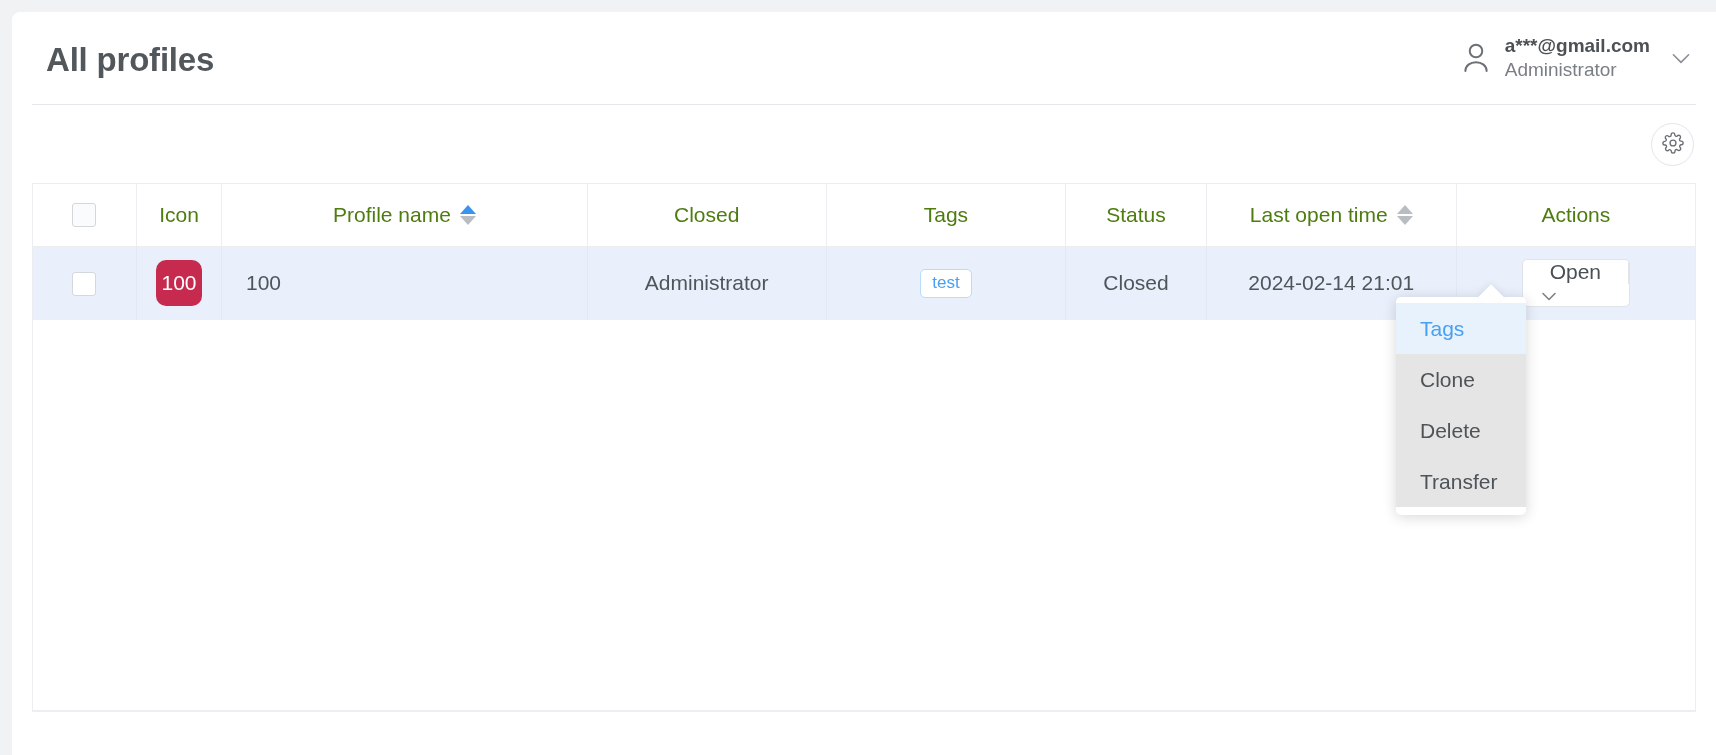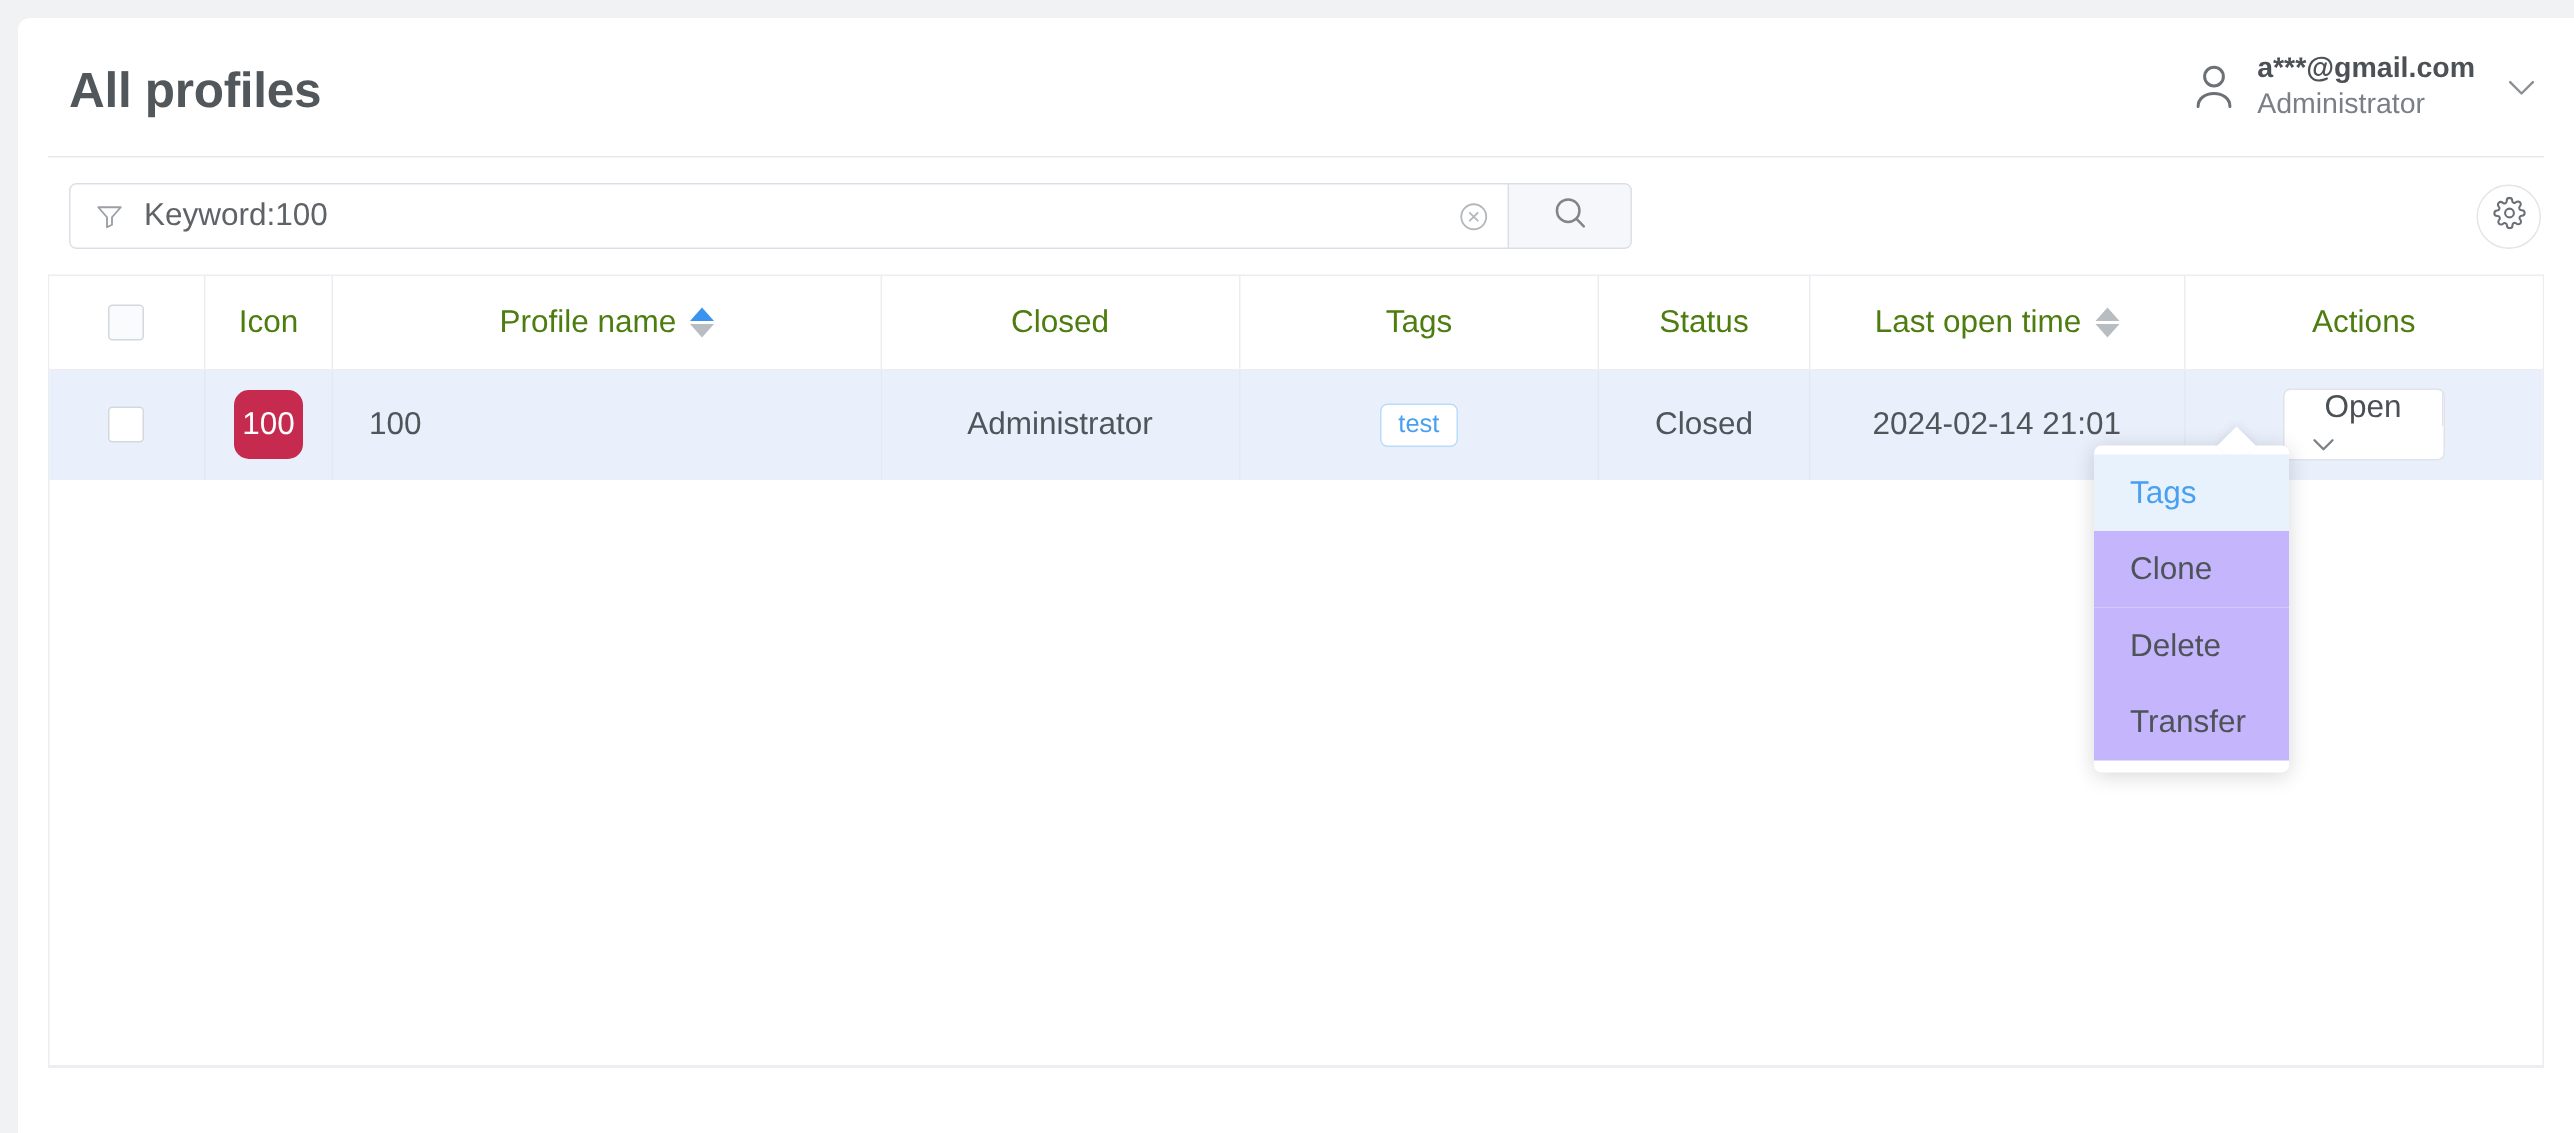--- a/index.html
+++ b/index.html
@@ -245,21 +245,21 @@
   }
   .menu-item {
     position: relative;
     height: 51px;
     display: flex;
     align-items: center;
     padding-left: 24px;
     font-size: 21px;
     color: #4e5358;
     cursor: pointer;
-    background: #c4b5fd;
+    background: #e5e5e5;
   }
   .menu-item.active { background: #e8f2fd; color: #49a0f0; }
 </style>
 </head>
 <body>
 
 <div class="app">
 
   <div class="page-header">
     <div class="page-title">All profiles</div>
@@ -277,44 +277,20 @@
       </span>
       <span class="account-caret">
         <svg viewBox="0 0 24 24" fill="none" stroke="currentColor" stroke-width="1.5">
           <path d="M5 9l7 7 7-7" stroke-linecap="round" stroke-linejoin="round"></path>
         </svg>
       </span>
     </div>
   </div>
 
   <div class="toolbar">
-    <div class="search-group">
-      <div class="search-box">
-        <span class="filter-icon">
-          <svg viewBox="0 0 24 24" fill="none" stroke="currentColor" stroke-width="1.5">
-            <path d="M3 5h18l-7 8v6l-4 2v-8z" stroke-linejoin="round"></path>
-          </svg>
-        </span>
-        <span class="search-value" title="Keyword">Keyword:100</span>
-        <span class="clear-icon">
-          <svg viewBox="0 0 24 24" fill="none" stroke="currentColor" stroke-width="1.4">
-            <circle cx="12" cy="12" r="9.5"></circle>
-            <path d="M9 9l6 6M15 9l-6 6" stroke-linecap="round"></path>
-          </svg>
-        </span>
-      </div>
-      <div class="search-btn">
-        <span>
-          <svg viewBox="0 0 24 24" fill="none" stroke="currentColor" stroke-width="1.6">
-            <circle cx="11" cy="11" r="7.2"></circle>
-            <path d="M16.3 16.3L21 21" stroke-linecap="round"></path>
-          </svg>
-        </span>
-      </div>
-    </div>
 
     <div class="settings-btn">
       <span>
         <svg viewBox="0 0 24 24" fill="none" stroke="currentColor" stroke-width="1.5">
           <circle cx="12" cy="12" r="3.2"></circle>
           <path d="M19.4 15a1.6 1.6 0 00.33 1.76l.06.06a2 2 0 11-2.83 2.83l-.06-.06a1.6 1.6 0 00-1.76-.33 1.6 1.6 0 00-.97 1.47V21a2 2 0 11-4 0v-.1a1.6 1.6 0 00-1.05-1.47 1.6 1.6 0 00-1.76.33l-.06.06a2 2 0 11-2.83-2.83l.06-.06a1.6 1.6 0 00.33-1.76 1.6 1.6 0 00-1.47-.97H3a2 2 0 110-4h.1a1.6 1.6 0 001.47-1.05 1.6 1.6 0 00-.33-1.76l-.06-.06a2 2 0 112.83-2.83l.06.06a1.6 1.6 0 001.76.33H9a1.6 1.6 0 00.97-1.47V3a2 2 0 114 0v.1a1.6 1.6 0 00.97 1.47 1.6 1.6 0 001.76-.33l.06-.06a2 2 0 112.83 2.83l-.06.06a1.6 1.6 0 00-.33 1.76V9a1.6 1.6 0 001.47.97H21a2 2 0 110 4h-.1a1.6 1.6 0 00-1.47.97z" stroke-linecap="round" stroke-linejoin="round"></path>
         </svg>
       </span>
     </div>
   </div>

